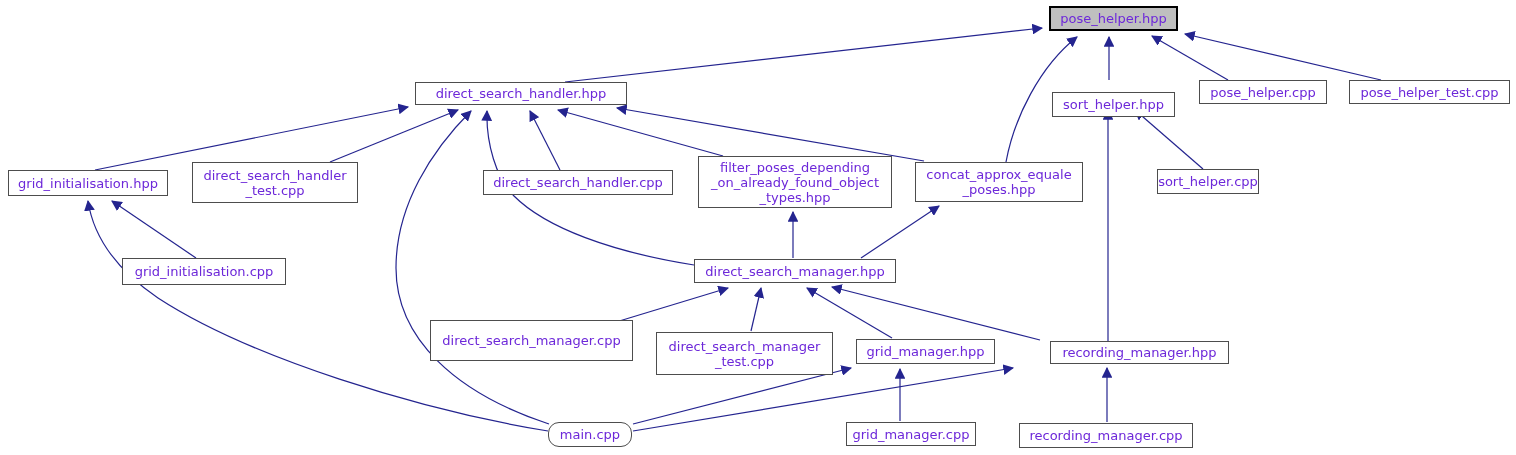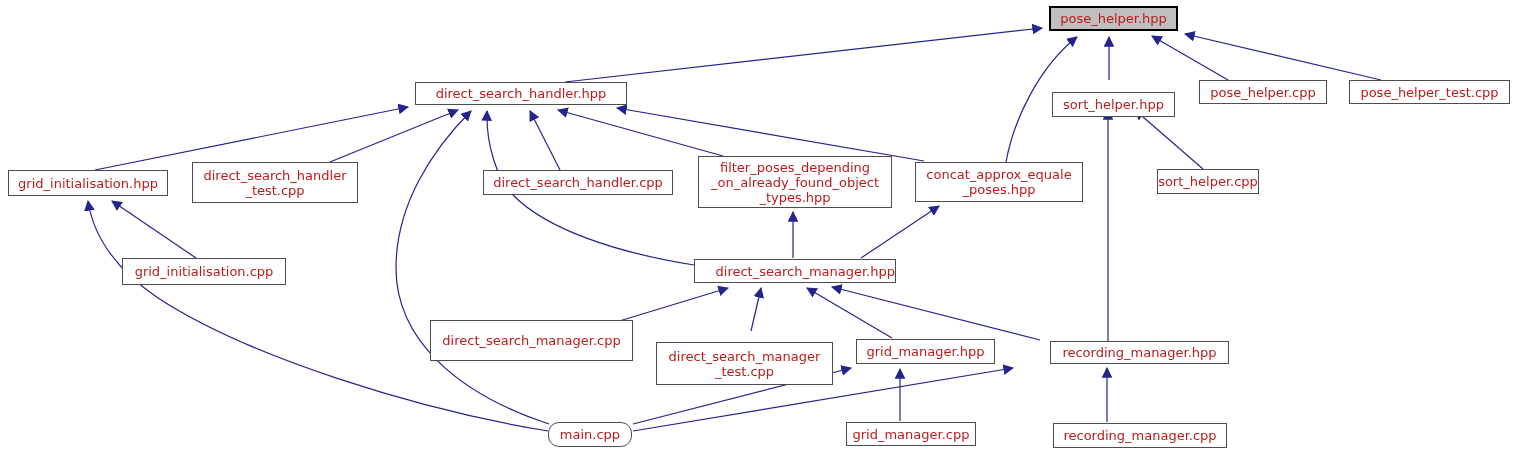--- a/index.html
+++ b/index.html
@@ -9,21 +9,21 @@
     background:#ffffff;
     font-family:"DejaVu Sans","Liberation Sans",sans-serif;
     overflow:hidden;
   }
   #edges{position:absolute;left:0;top:0;width:1516px;height:455px;}
   .node{
     position:absolute;
     box-sizing:border-box;
     background:#ffffff;
     border:1.5px solid #4d4d4d;
-    color:#b91c1c;
+    color:#6d28d9;
     font-size:13px;
     line-height:15px;
     display:flex;
     flex-direction:column;
     align-items:center;
     justify-content:center;
     text-align:center;
     white-space:nowrap;
     cursor:pointer;
   }
@@ -106,39 +106,39 @@
       <div class="node" style="left: 915px; top: 162px; width: 168px; height: 40px;">
         <span>concat_approx_equale</span>
         <span>_poses.hpp</span>
       </div>
       <div class="node" style="left: 1157px; top: 169px; width: 102px; height: 25px; text-align: center;">
         <span>sort_helper.cpp</span>
       </div>
       <div class="node" style="left: 122px; top: 258px; width: 164px; height: 27px;">
         <span>grid_initialisation.cpp</span>
       </div>
-      <div class="node" style="left: 694px; top: 259px; width: 202px; height: 24px; align-items: flex-end;">
+      <div class="node" style="left: 694px; top: 259px; width: 202px; height: 24px;">
         <span>direct_search_manager.hpp</span>
       </div>
       <div class="node" style="left: 430px; top: 320px; width: 203px; height: 41px;">
         <span>direct_search_manager.cpp</span>
       </div>
-      <div class="node" style="left: 656px; top: 332px; width: 177px; height: 43px; margin-top: 10px;">
+      <div class="node" style="left: 656px; top: 332px; width: 177px; height: 43px;">
         <span>direct_search_manager</span>
         <span>_test.cpp</span>
       </div>
       <div class="node" style="left: 856px; top: 339px; width: 139px; height: 25px;">
         <span>grid_manager.hpp</span>
       </div>
       <div class="node" style="left: 1050px; top: 341px; width: 179px; height: 23px;">
         <span>recording_manager.hpp</span>
       </div>
       <div class="node" style="left: 548px; top: 422px; width: 84px; height: 25px; border-radius: 11px;">
         <span>main.cpp</span>
       </div>
       <div class="node" style="left: 846px; top: 422px; width: 130px; height: 24px;">
         <span>grid_manager.cpp</span>
       </div>
-      <div class="node" style="left: 1019px; top: 423px; width: 174px; height: 25px; margin-left: 34px;">
+      <div class="node" style="left: 1019px; top: 423px; width: 174px; height: 25px;">
         <span>recording_manager.cpp</span>
       </div>
     </div>
 </div>
 
 </body></html>

